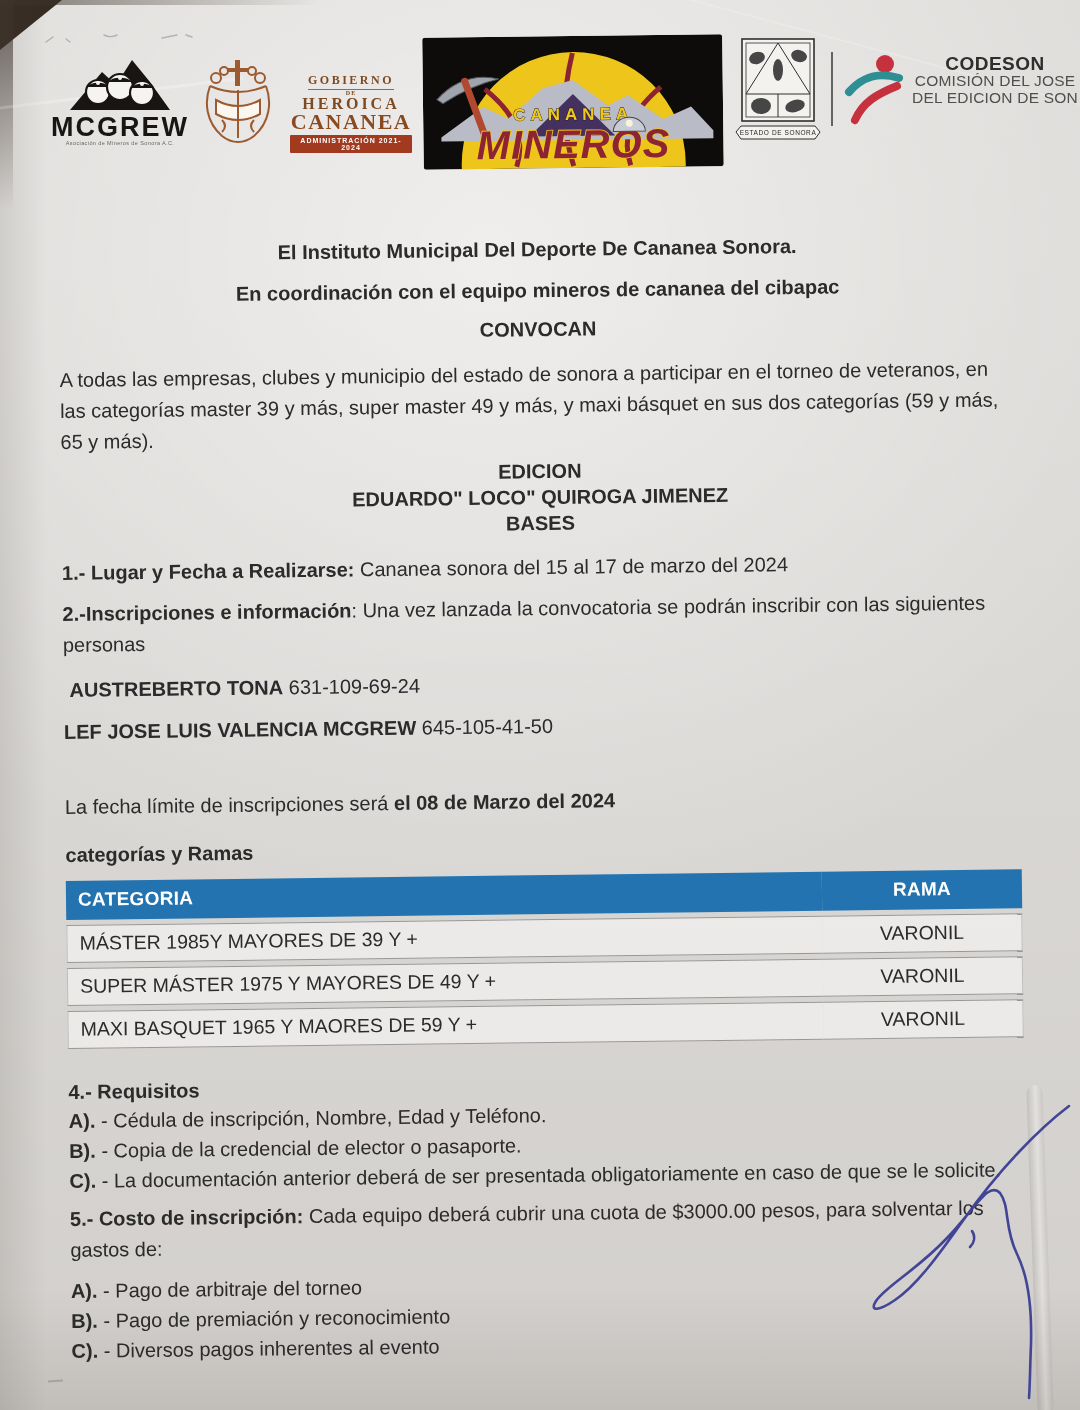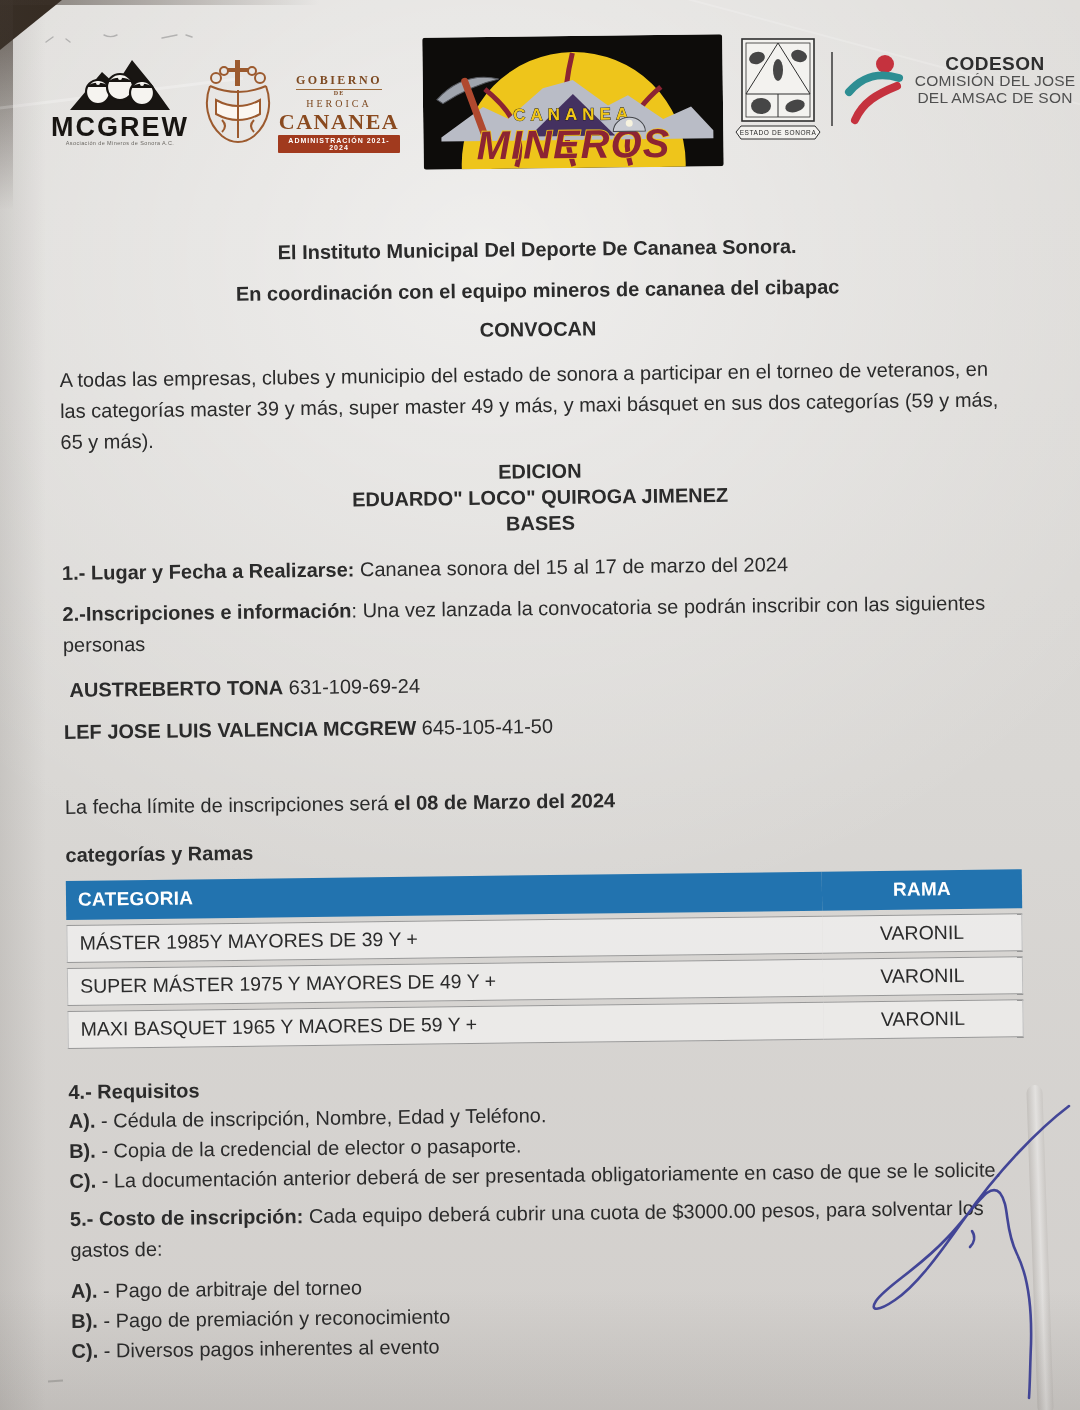--- a/index.html
+++ b/index.html
@@ -23,24 +23,24 @@
   .pencil-dash{position:absolute;left:48px;top:1380px;width:15px;height:2px;background:#8f8d8a;opacity:.6;transform:rotate(-4deg);}
 
   
   .logo{position:absolute;}
   .logo text{font-family:"Liberation Sans","DejaVu Sans",sans-serif;}
   .amsac{left:50px;top:52px;width:140px;text-align:center;}
   .amsac-title{font-size:27px;font-weight:bold;letter-spacing:2px;color:#181512;line-height:26px;margin-top:-2px;}
   .amsac-sub{font-size:5.5px;color:#6a6762;letter-spacing:.4px;}
 
   .cananea-crest{left:200px;top:56px;}
-  .cananea-text{left:278px;top:70px;width:122px;text-align:center;font-family:"Liberation Serif","DejaVu Serif",serif;color:#7d4a22;}
+  .cananea-text{left:290px;top:70px;width:122px;text-align:center;font-family:"Liberation Serif","DejaVu Serif",serif;color:#7d4a22;}
   .gob1{font-size:12px;font-weight:bold;letter-spacing:2.5px;border-bottom:1px solid #9c6a3a;display:inline-block;padding-bottom:1px;}
   .gob2{font-size:6px;font-weight:bold;letter-spacing:1px;line-height:7px;}
-  .gob3{font-size:10px;font-weight:normal;letter-spacing:3px;line-height:13px;}
+  .gob3{font-size:16px;font-weight:bold;letter-spacing:3px;line-height:13px;}
   .gob4{font-size:22px;font-weight:bold;letter-spacing:1.5px;line-height:23px;color:#8a4a1f;}
   .gob-banner{margin-top:2px;background:#a13a1e;color:#fff;font-family:"Liberation Sans",sans-serif;
     font-size:7px;font-weight:bold;letter-spacing:1px;padding:2px 2px;border-radius:1px;}
 
   .mineros{left:423px;top:36px;transform:rotate(-0.7deg);}
   .sonora{left:733px;top:36px;}
   .logo-divider{position:absolute;left:831px;top:52px;width:2px;height:74px;background:#4c4c4c;opacity:.85;}
   .codeson{left:843px;top:46px;width:236px;}
   .codeson-runner{position:absolute;left:0;top:6px;}
   .codeson-textblock{margin-left:68px;padding-top:8px;text-align:center;}
@@ -198,21 +198,21 @@
 
   <div class="logo codeson">
     <svg class="codeson-runner" width="64" height="74" viewBox="0 0 64 74">
       <circle cx="42" cy="12" r="9" fill="#c5323e"></circle>
       <path d="M6,40 C20,24 36,20 56,26" stroke="#2d8e93" stroke-width="8" fill="none" stroke-linecap="round"></path>
       <path d="M12,68 C20,50 34,42 54,34" stroke="#c5323e" stroke-width="8" fill="none" stroke-linecap="round"></path>
     </svg>
     <div class="codeson-textblock">
       <div class="codeson-title">CODESON</div>
       <div class="codeson-sub">COMISIÓN DEL JOSE</div>
-      <div class="codeson-sub">DEL AMSAC DE SON</div>
+      <div class="codeson-sub">DEL EDICION DE SON</div>
     </div>
   </div>
 
   <div class="content">
 
     <div class="h1 center">El Instituto Municipal Del Deporte De Cananea Sonora.</div>
     <div class="h2 center">En coordinación con el equipo mineros de cananea del cibapac</div>
     <div class="h3 center">CONVOCAN</div>
 
     <p class="intro" style="margin:18px 0 0">A todas las empresas, clubes y municipio del estado de sonora a participar en el torneo de veteranos, en las categorías master 39 y más, super master 49 y más, y maxi básquet en sus dos categorías (59 y más, 65 y más).</p>

